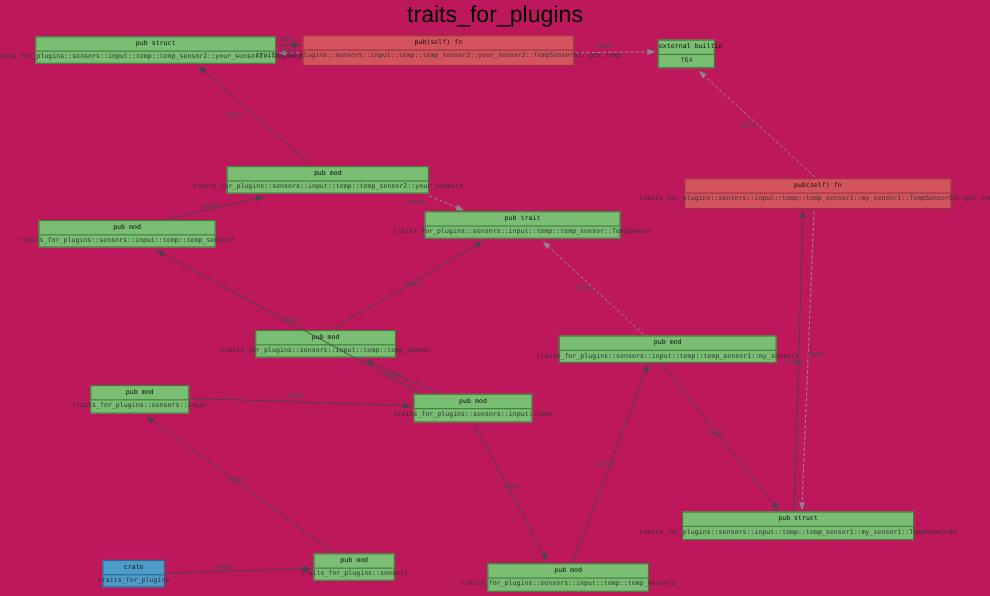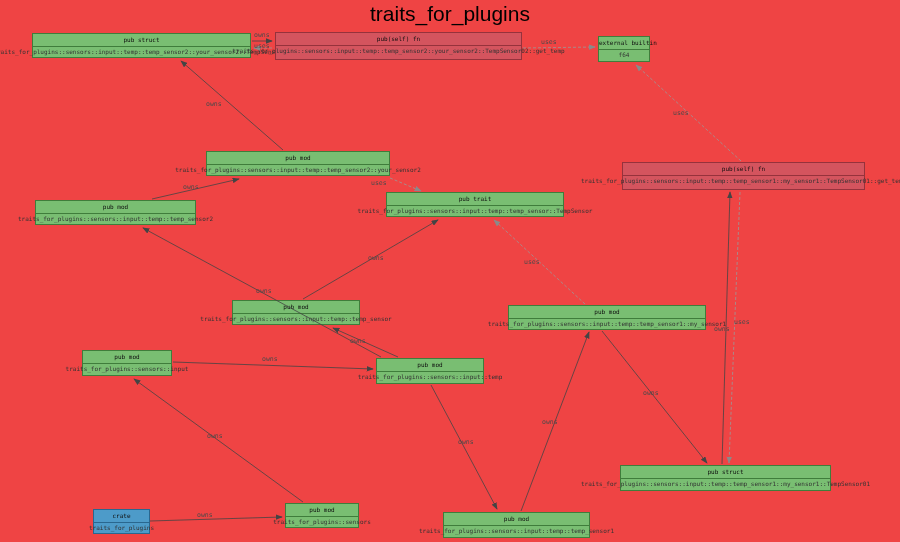--- a/index.html
+++ b/index.html
@@ -1,17 +1,17 @@
 <!DOCTYPE html>
 <html><head>
 <meta charset="utf-8">
 <style>
   html,body{margin:0;padding:0;background:#ffffff;}
   body{width:900px;height:542px;overflow:hidden;font-family:"DejaVu Sans Mono",monospace;}
-  .stage{position:relative;width:900px;height:542px;background:#ef4444;}
+  .stage{position:relative;width:900px;height:542px;background:#be185d;}
   .diagram-title{
     position:absolute;top:2px;left:0;width:100%;text-align:center;
     font-family:"Liberation Sans",sans-serif;font-size:21px;color:#000;
   }
   .node{
     position:absolute;box-sizing:border-box;z-index:1;
   }
   .node .hdr{
     height:12px;line-height:12px;text-align:center;font-size:6px;
     color:#101010;white-space:nowrap;overflow:visible;

